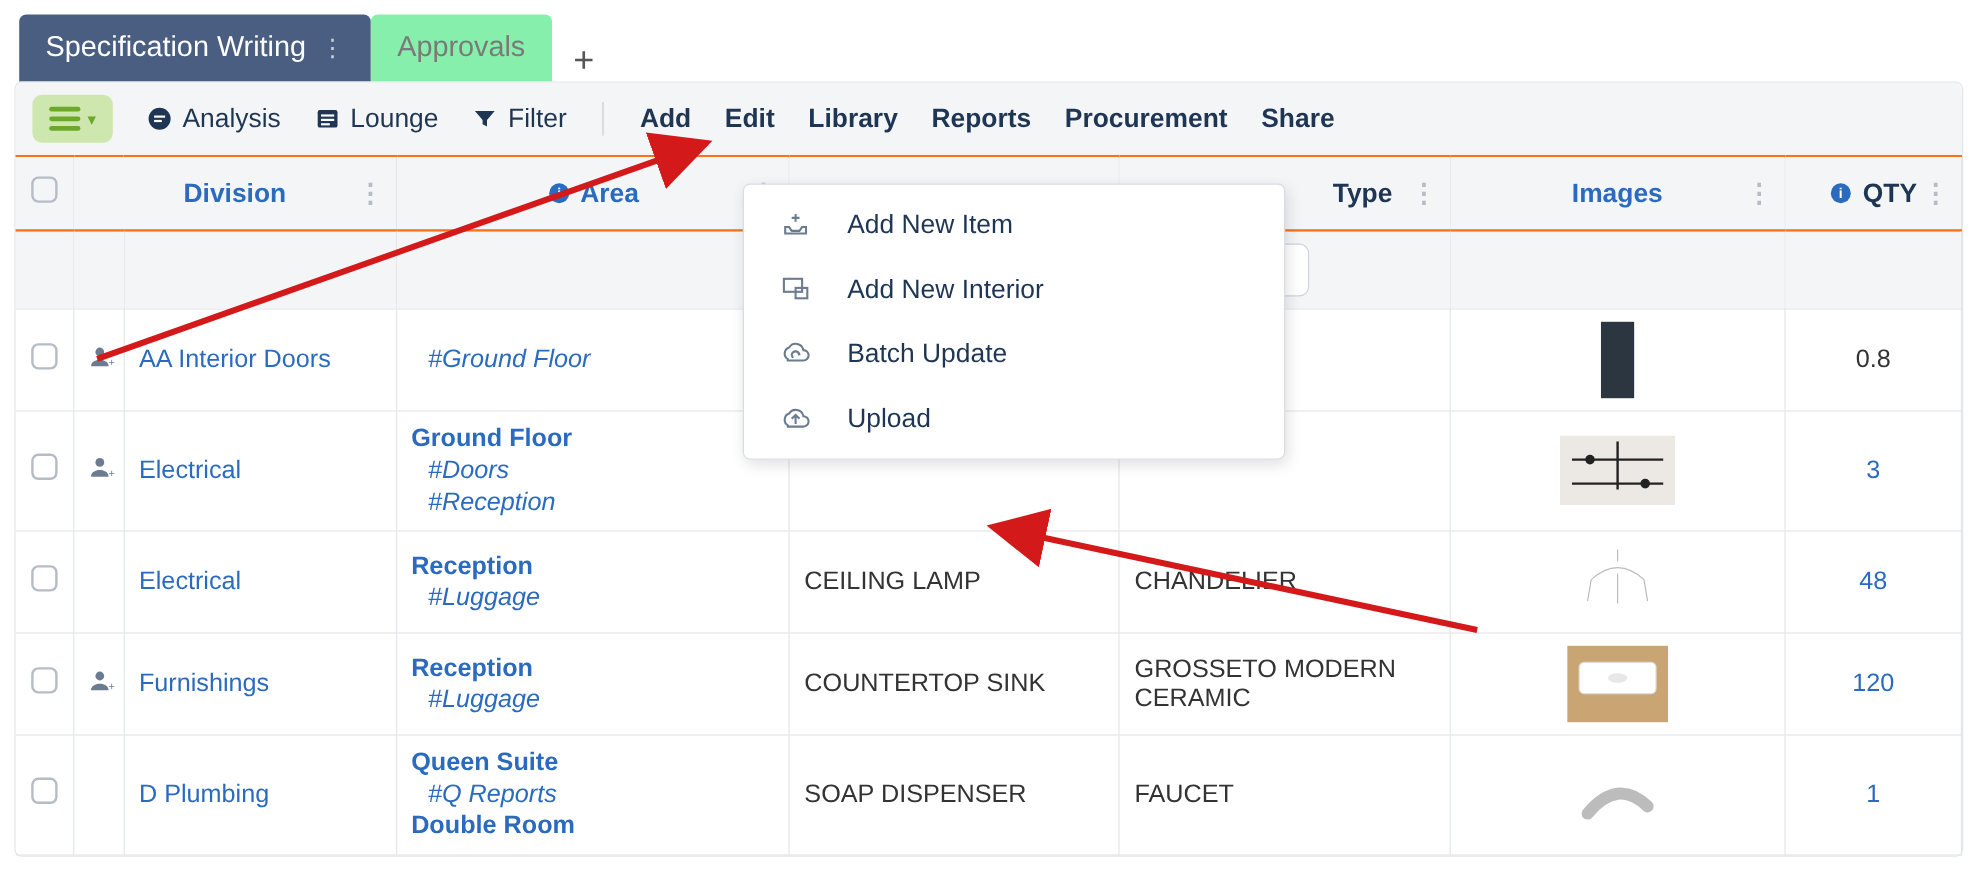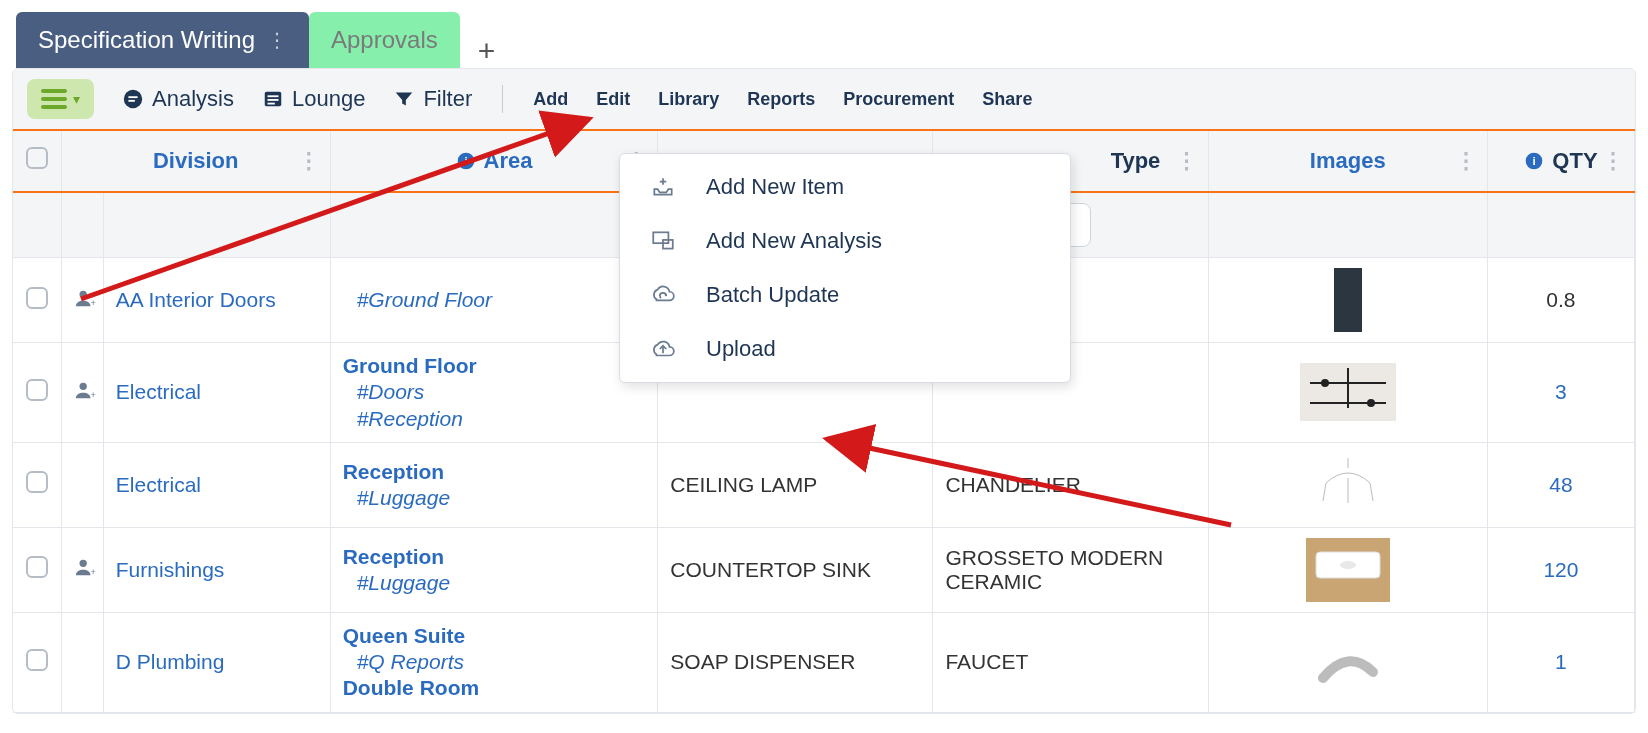--- a/index.html
+++ b/index.html
@@ -33,21 +33,21 @@
   .hamburger-btn{
     display:flex; align-items:center; gap:6px;
     background:#cde7ae; border-radius:8px; padding:10px 14px; cursor:pointer;
   }
   .hamburger-btn .bars{display:flex;flex-direction:column;gap:4px;}
   .hamburger-btn .bars span{width:26px;height:4px;background:#6ca92a;border-radius:2px;}
   .hamburger-btn .chev{color:#6ca92a;font-size:14px;}
   .toolbar-item{display:flex;align-items:center;gap:8px;color:#1e3553;font-weight:400;font-size:22px;cursor:pointer;}
   .toolbar-item svg,.toolbar-item .ico{width:22px;height:22px;fill:#1e3553;color:#1e3553;}
   .sep{width:1px;height:28px;background:#c8ccd2;margin:0 2px;}
-  .menu-link{color:#1e3553;font-weight:700;font-size:18px;cursor:pointer;}
+  .menu-link{color:#1e3553;font-weight:700;font-size:22px;cursor:pointer;}
 
   
   table{border-collapse:collapse;width:100%;table-layout:fixed;}
   thead th{
     background:#f4f5f7;border-top:2px solid #f97316;border-bottom:1px solid #e3e6ea;
     border-right:1px solid #e3e6ea;padding:16px 8px;font-size:22px;color:#1e3553;font-weight:700;
     position:relative;
   }
   thead tr.filter-row th{padding:10px 8px;}
   .col-check{width:46px;}
@@ -367,21 +367,21 @@
     </span>
     <span>Add New Item</span>
   </div>
   <div class="dropdown-item">
     <span class="dd-ico">
       <svg viewBox="0 0 24 24">
           <rect x="3" y="4" width="14" height="10"></rect>
           <rect x="12" y="11" width="9" height="8"></rect>
         </svg>
     </span>
-    <span>Add New Analysis</span>
+    <span>Add New Interior</span>
   </div>
   <div class="dropdown-item">
     <span class="dd-ico">
       <svg viewBox="0 0 24 24">
           <path d="M6 16a5 5 0 0 1 1-9 6 6 0 0 1 11 2 4 4 0 0 1 0 8H6z"></path>
           <path d="M9 13a3 3 0 0 1 6 0M15 13l-1-2M9 13l1 2"></path>
         </svg>
     </span>
     <span>Batch Update</span>
   </div>

